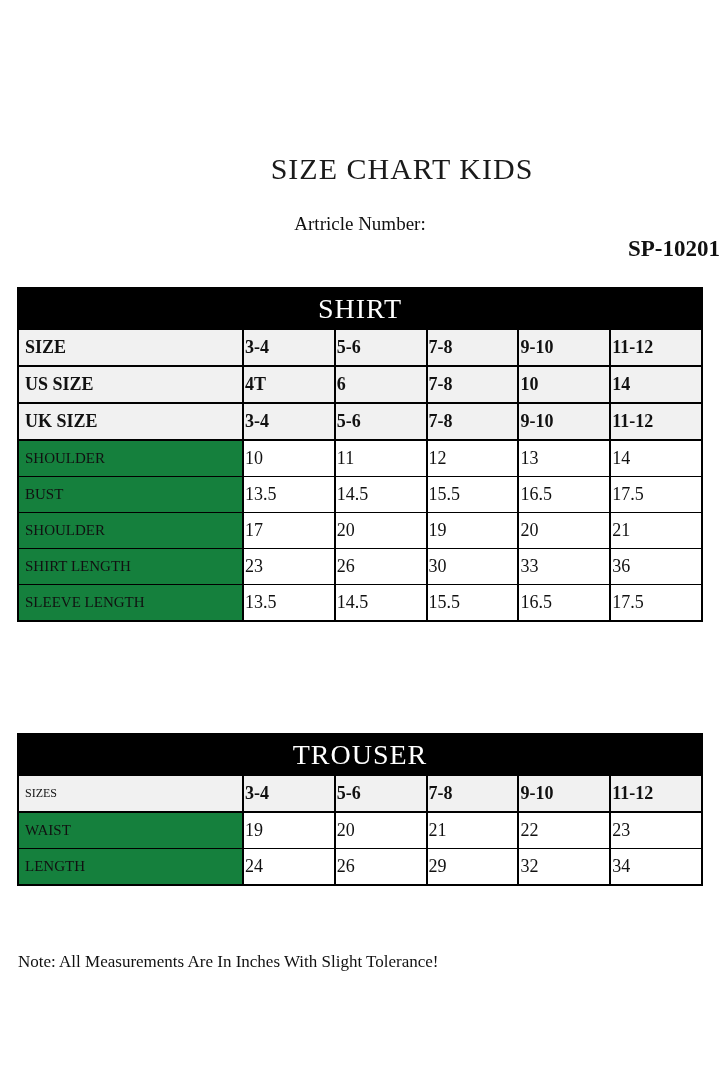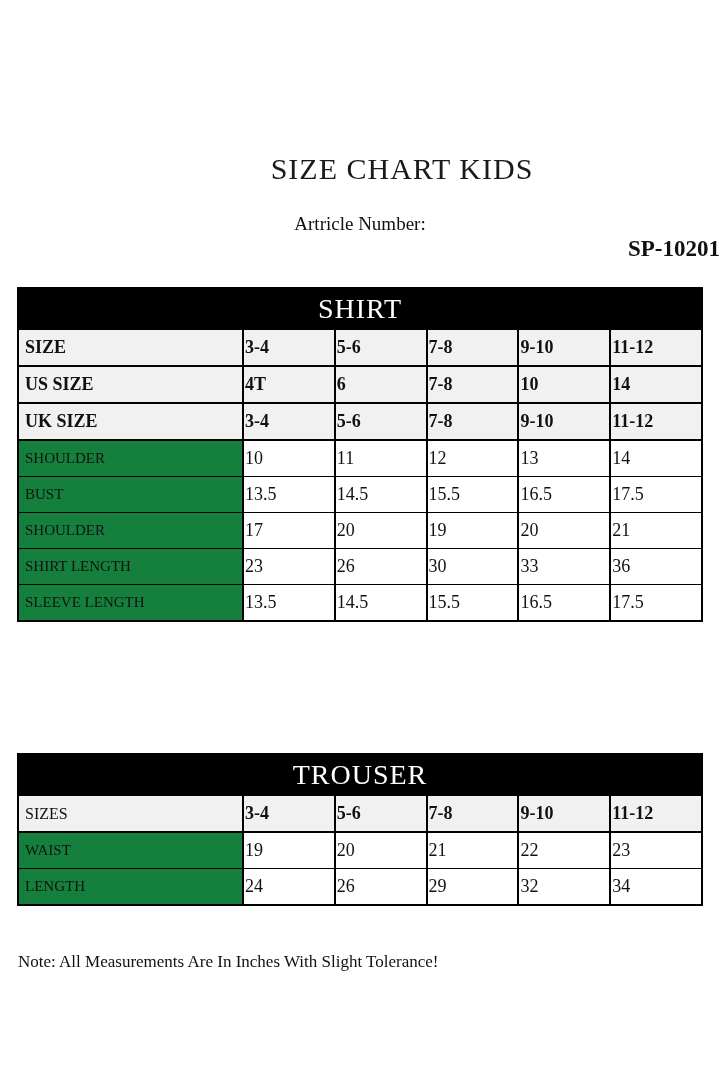--- a/index.html
+++ b/index.html
@@ -44,21 +44,21 @@
   }
   table.size-table {
     position: absolute;
     left: 17px;
     width: 684px;
     border-collapse: collapse;
     table-layout: fixed;
     border: 2px solid #000000;
   }
   #shirt-table { top: 287px; }
-  #trouser-table { top: 733px; margin-top: 20px; }
+  #trouser-table { top: 733px; }
   col.lbl-col { width: 225px; }
   col.val-col { width: 91.8px; }
   tr.hdr td {
     background: #000000;
     color: #ffffff;
     text-align: center;
     font-size: 28px;
     height: 37px;
     border: 2px solid #000000;
     letter-spacing: 1px;
@@ -78,21 +78,21 @@
     text-align: left;
     background: #ffffff;
   }
   tr.em td {
     background: #f1f1f1;
     font-weight: bold;
     font-size: 18px;
     margin-top: 28px;
   }
   tr.em-vals td { background: #f1f1f1; }
-  tr.em-vals td.lbl { font-weight: normal; font-size: 16px; }
+  tr.em-vals td.lbl { font-weight: normal; font-size: 12px; }
   tr.em-vals td.val { font-weight: bold; font-size: 18px; }
   tr.norm td { border-top-width: 1px; border-bottom-width: 1px; }
   tr.norm td.lbl { font-size: 15px; }
   tr.norm td.val { font-size: 18px; }
   .note {
     position: absolute;
     top: 952px;
     left: 18px;
     font-size: 17px;
   }

